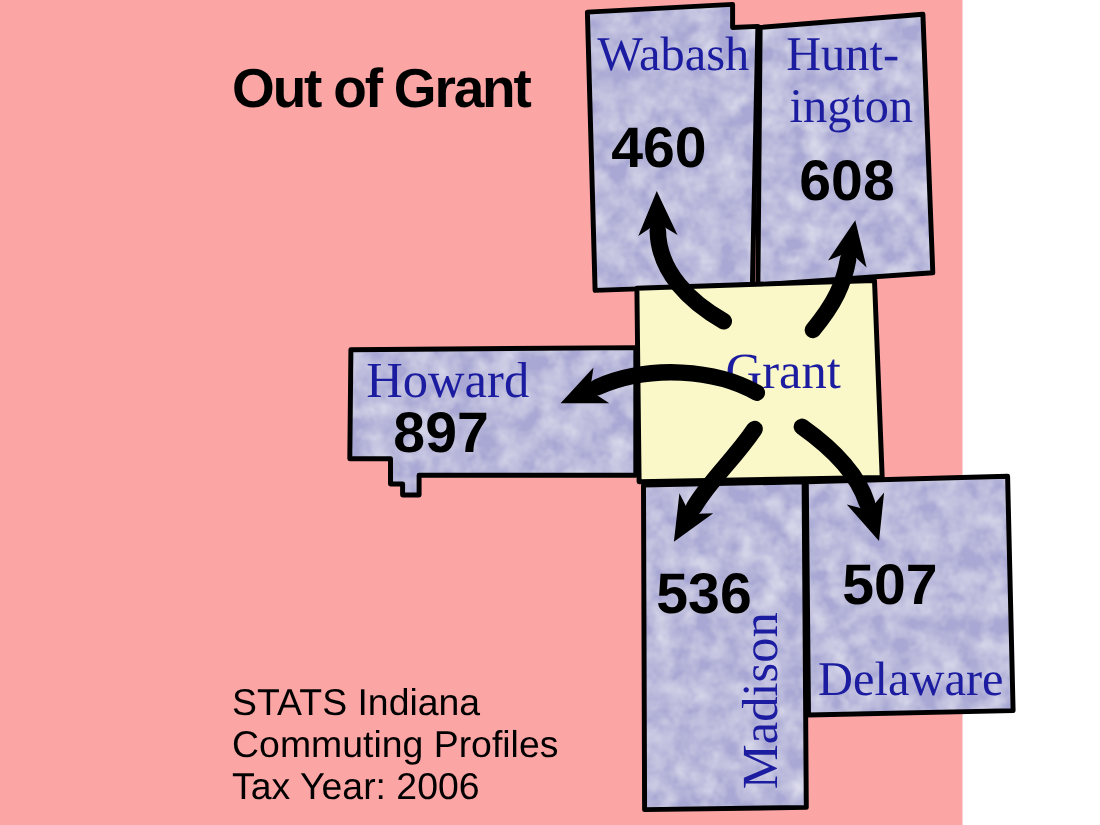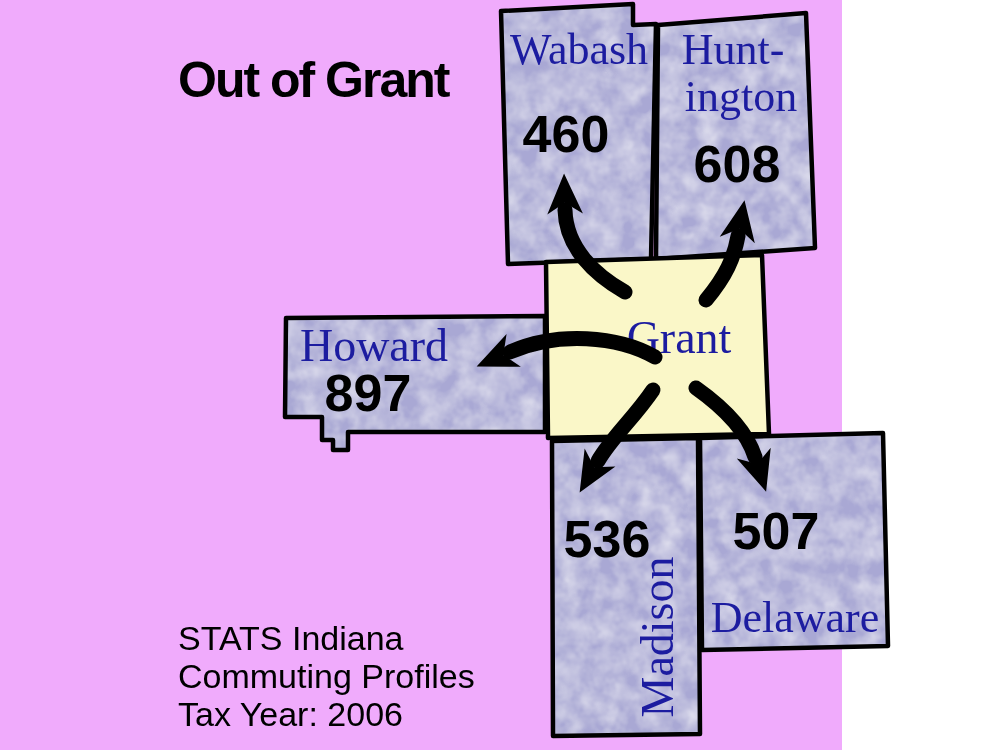--- a/index.html
+++ b/index.html
@@ -7,21 +7,22 @@
     padding: 0;
     width: 1000px;
     height: 750px;
     background: #ffffff;
     overflow: hidden;
   }
   #stage {
     position: relative;
     width: 842px;
     height: 750px;
-    background: #f0abfc;
+    background: #fca5a5;
+    padding-left: 33px;
   }
   svg { display: block; }
   text { user-select: none; }
 
   .serif-label {
     font-family: "Liberation Serif", "DejaVu Serif", serif;
     font-size: 46px;
   }
   .serif-label-sm {
     font-family: "Liberation Serif", "DejaVu Serif", serif;

